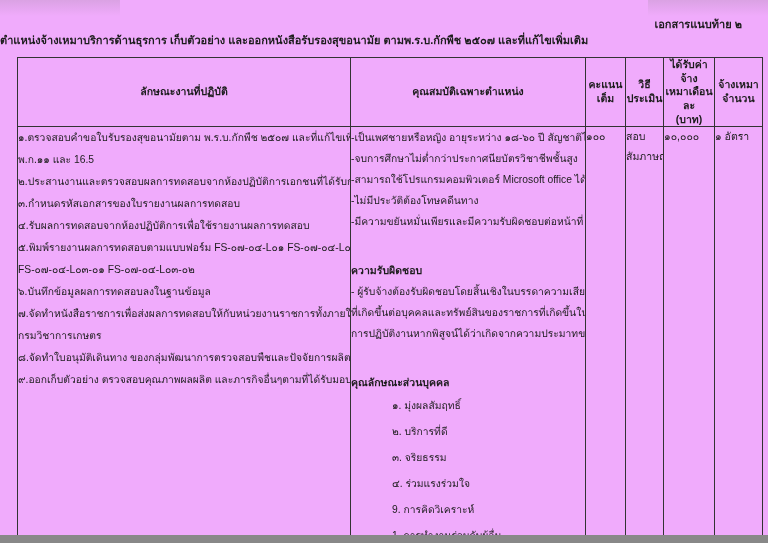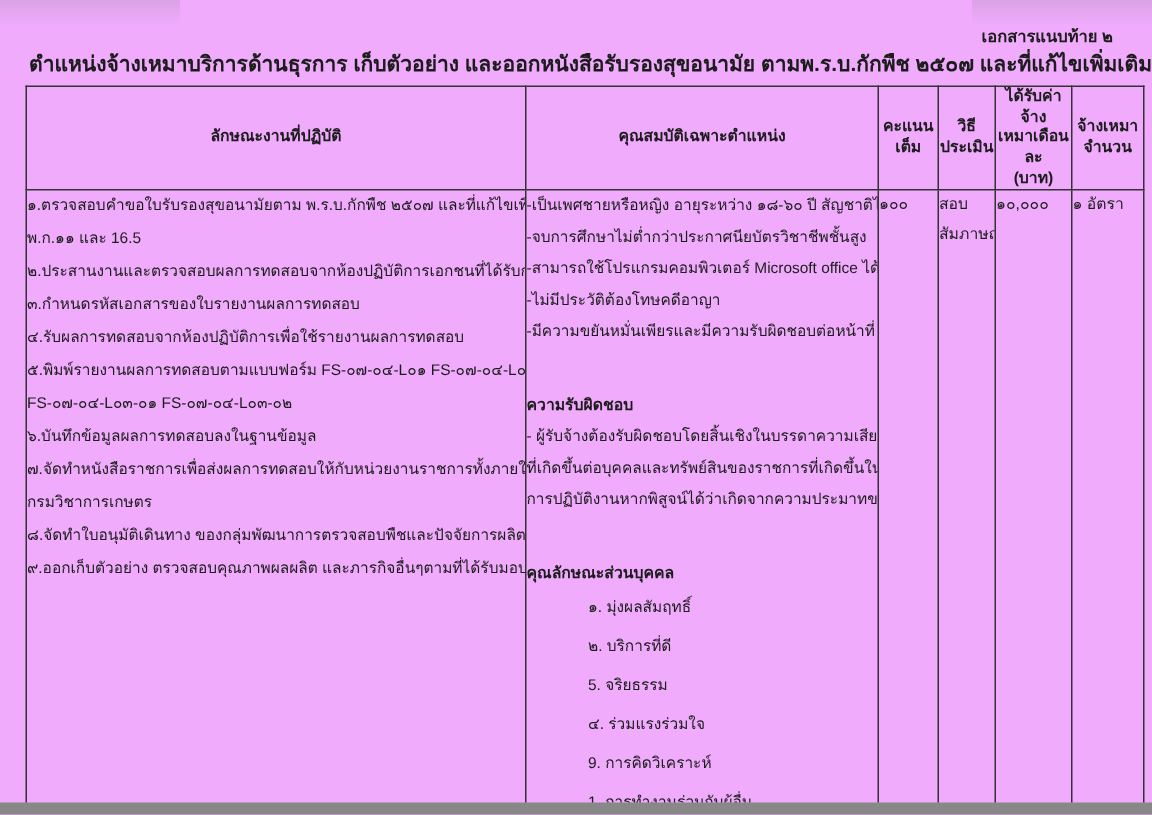--- a/index.html
+++ b/index.html
@@ -26,21 +26,21 @@
   .scan-smudge{
     position:absolute;left:95px;top:536px;width:330px;height:2px;
     background:#d9d9d4;opacity:.55;
   }
   .doc-ref{
     position:absolute;top:15px;right:26px;
     font-size:11px;font-weight:700;
   }
   .doc-title{
     position:absolute;top:31px;left:0;width:100%;
-    text-align:right;font-size:14px;font-weight:700;
+    text-align:left;font-size:11px;font-weight:700;
     white-space:nowrap;
   }
   table.main{
     position:absolute;left:17px;top:57px;
     width:745px;height:444px;
     border-collapse:collapse;table-layout:fixed;
     font-size:10.5px;
   }
   table.main th,table.main td{
     border:1.6px solid #333;
@@ -114,30 +114,30 @@
           <div class="duty-line">๖.บันทึกข้อมูลผลการทดสอบลงในฐานข้อมูล</div>
           <div class="duty-line">๗.จัดทำหนังสือราชการเพื่อส่งผลการทดสอบให้กับหน่วยงานราชการทั้งภายในและภายนอก</div>
           <div class="duty-line">กรมวิชาการเกษตร</div>
           <div class="duty-line">๘.จัดทำใบอนุมัติเดินทาง ของกลุ่มพัฒนาการตรวจสอบพืชและปัจจัยการผลิต</div>
           <div class="duty-line">๙.ออกเก็บตัวอย่าง ตรวจสอบคุณภาพผลผลิต และภารกิจอื่นๆตามที่ได้รับมอบหมาย</div>
         </td>
         <td class="qual-cell">
           <div class="qual-line">-เป็นเพศชายหรือหญิง อายุระหว่าง ๑๘-๖๐ ปี สัญชาติไทย</div>
           <div class="qual-line">-จบการศึกษาไม่ต่ำกว่าประกาศนียบัตรวิชาชีพชั้นสูง</div>
           <div class="qual-line">-สามารถใช้โปรแกรมคอมพิวเตอร์ Microsoft office ได้</div>
-          <div class="qual-line">-ไม่มีประวัติต้องโทษคดีอาญา</div>
+          <div class="qual-line">-ไม่มีประวัติต้องโทษคดีนทาง</div>
           <div class="qual-line">-มีความขยันหมั่นเพียรและมีความรับผิดชอบต่อหน้าที่</div>
           <div class="section-heading">ความรับผิดชอบ</div>
           <div class="resp-line">- ผู้รับจ้างต้องรับผิดชอบโดยสิ้นเชิงในบรรดาความเสียหายใด ๆ</div>
           <div class="resp-line">ที่เกิดขึ้นต่อบุคคลและทรัพย์สินของราชการที่เกิดขึ้นในระหว่าง</div>
           <div class="resp-line">การปฏิบัติงานหากพิสูจน์ได้ว่าเกิดจากความประมาทของผู้รับจ้าง</div>
           <div class="section-heading personal">คุณลักษณะส่วนบุคคล</div>
           <div class="personal-line">๑. มุ่งผลสัมฤทธิ์</div>
           <div class="personal-line">๒. บริการที่ดี</div>
-          <div class="personal-line">5. จริยธรรม</div>
+          <div class="personal-line">๓. จริยธรรม</div>
           <div class="personal-line">๔. ร่วมแรงร่วมใจ</div>
           <div class="personal-line">9. การคิดวิเคราะห์</div>
           <div class="personal-line">1. การทำงานร่วมกับผู้อื่น</div>
         </td>
         <td class="value-cell">๑๐๐</td>
         <td class="value-cell">สอบ
 สัมภาษณ์</td>
         <td class="value-cell">๑๐,๐๐๐</td>
         <td class="value-cell">๑ อัตรา</td>
       </tr>

